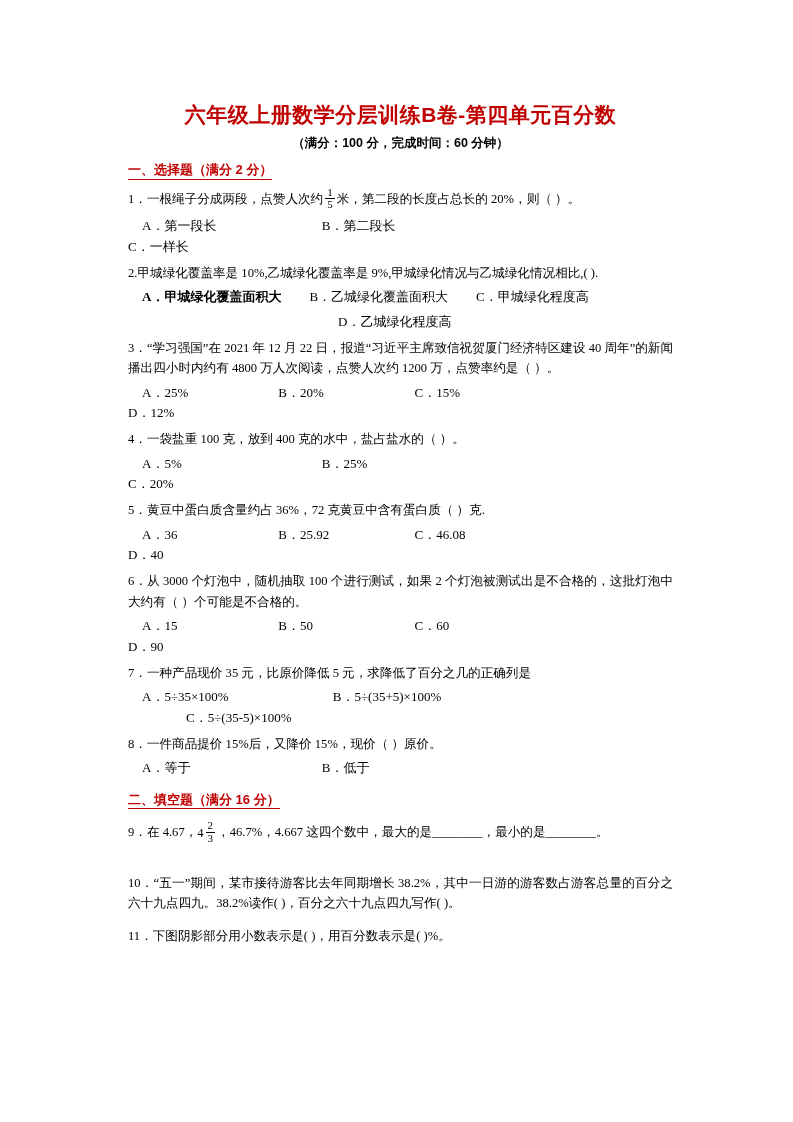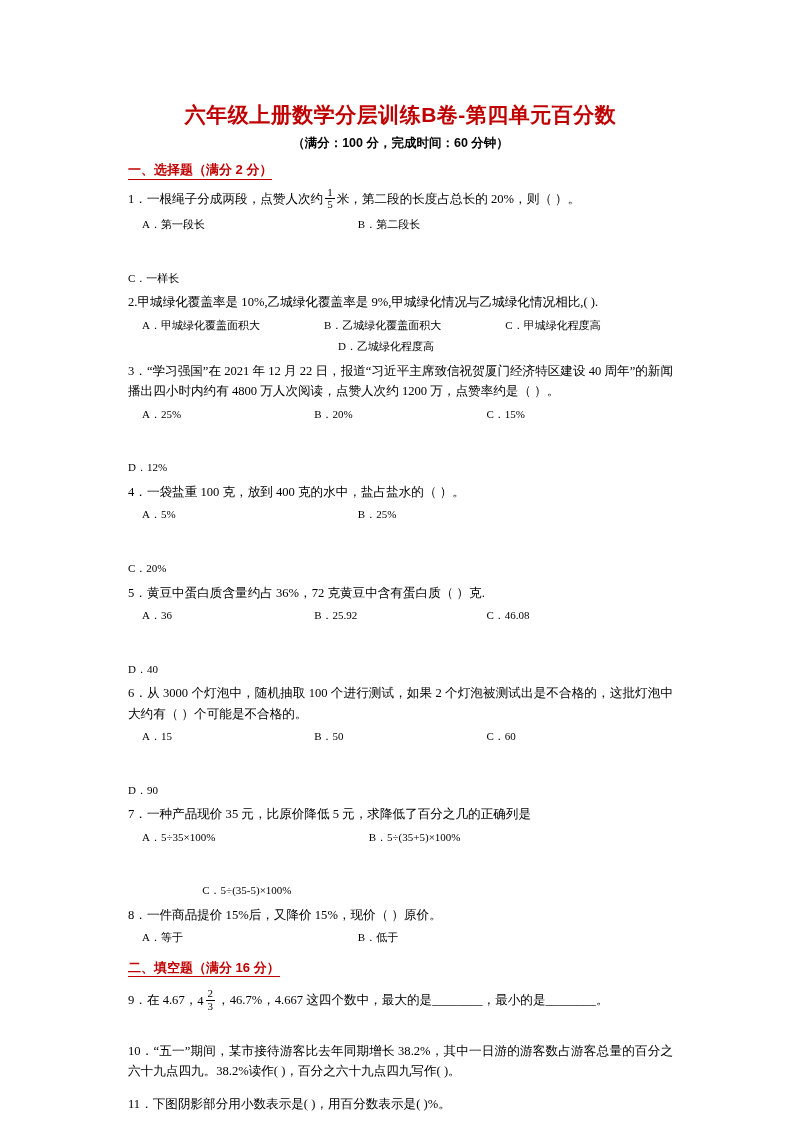--- a/index.html
+++ b/index.html
@@ -51,36 +51,35 @@
     margin: 2px 0 3px 0;
     line-height: 1.35;
   }
   .q {
     font-size: 12.6px;
     line-height: 1.62;
     margin: 5px 0 0 0;
     text-align: justify;
   }
   .opts {
-    font-size: 11px;
+    font-size: 13px;
     line-height: 1.6;
     margin: 4px 0 0 0;
     display: flex;
     flex-wrap: wrap;
-    gap: 36px;
   }
   .opts .op {
     display: inline-block;
   }
   .opts.w3 .op { width: 33%; }
   .opts.w3 .op:first-child { padding-left: 14px; }
   .opts.w4 .op { width: 25%; }
   .opts.w4 .op:first-child { padding-left: 14px; }
   .opts.free .op { padding-right: 28px; }
-  .opts.free .op:first-child { padding-left: 14px; }
+  .opts.free .op:first-child { padding-left: 14px; font-weight: bold; }
   .frac {
     display: inline-flex;
     flex-direction: column;
     align-items: center;
     vertical-align: middle;
     font-size: 11px;
     line-height: 1.08;
     margin: 0 2px;
     position: relative;
     top: -1px;

